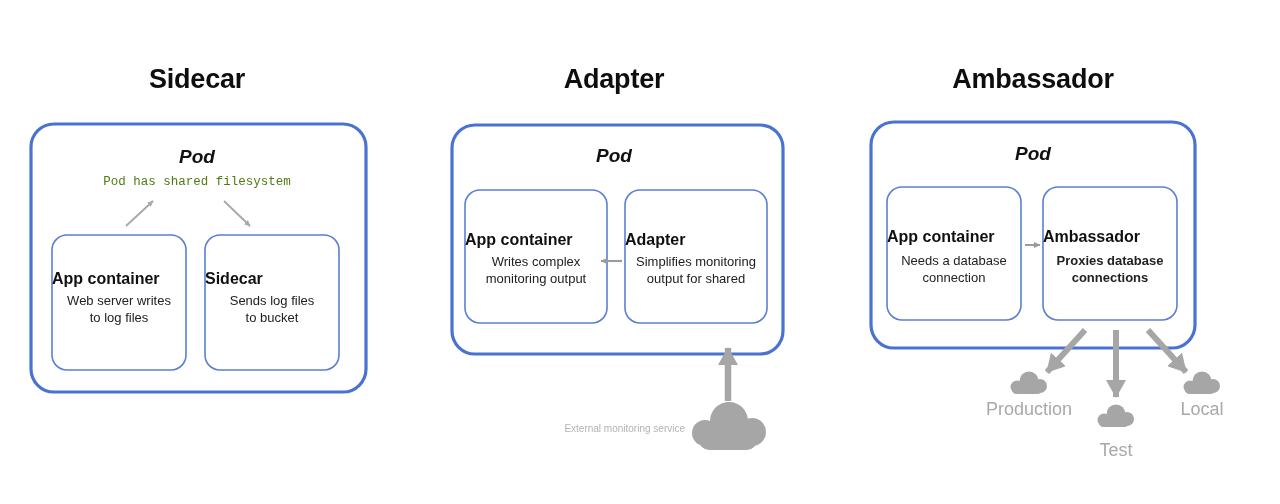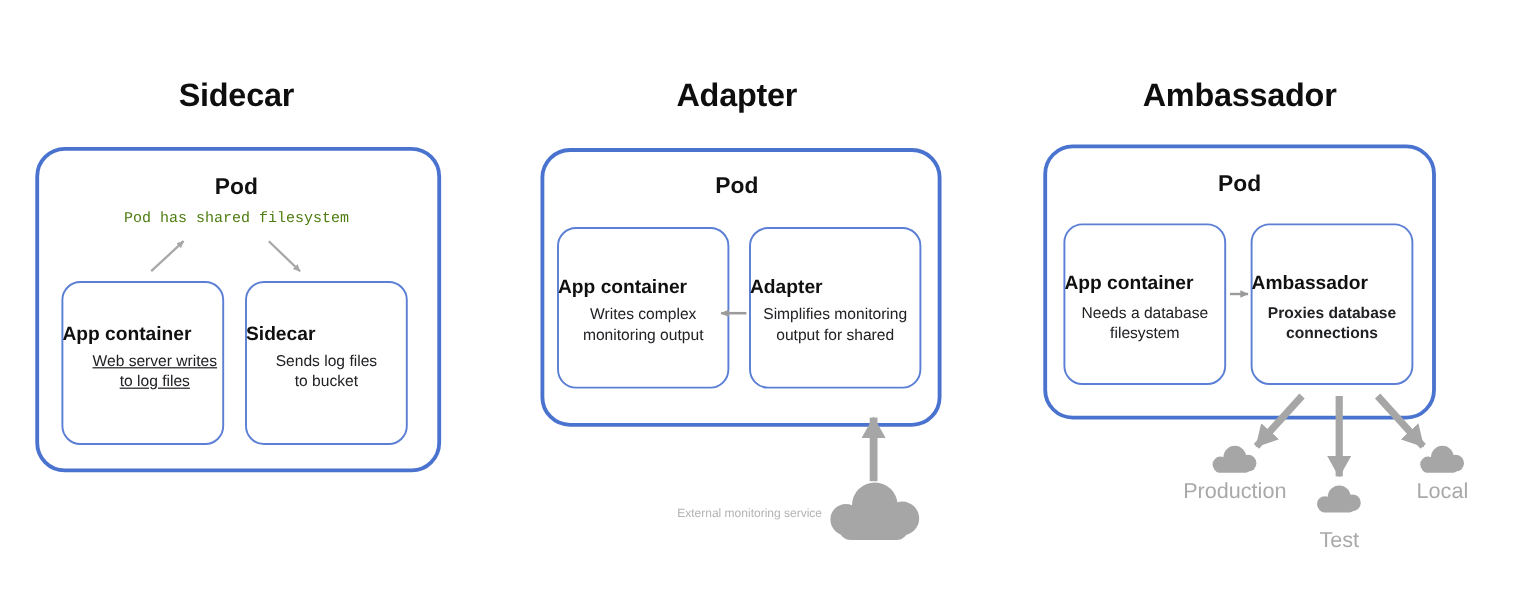--- a/index.html
+++ b/index.html
@@ -38,20 +38,21 @@
     color: #0e0e0e;
     white-space: nowrap;
   }
   .pod-label {
     position: absolute;
     text-align: center;
     font-size: 19px;
     font-weight: bold;
     color: #111111;
     white-space: nowrap;
+    font-style: italic;
   }
   .pod-note {
     position: absolute;
     text-align: center;
     font-size: 12.5px;
     color: #4d7c0f;
     white-space: nowrap;
     font-family: Liberation Mono, monospace;
   }
   .box-title {
@@ -146,21 +147,21 @@
       <circle cx="1190" cy="387" r="6.5"></circle>
       <circle cx="1213" cy="386" r="7"></circle>
       <rect x="1185" y="385" width="30" height="9" rx="4.5" ry="4.5"></rect>
     </g>
   </svg>
 
   <div class="panel-title" style="left:97px; top:64px; width:200px;">Sidecar</div>
   <div class="pod-label" style="left:97px; top:146px; width:200px;">Pod</div>
   <div class="pod-note" style="left:97px; top:175px; width:200px;">Pod has shared filesystem</div>
   <div class="box-title" style="left:52px; top:270px; width:134px;">App container</div>
-  <div class="box-body" style="left:52px; top:292px; width:154px;text-decoration:underline;">
+  <div class="box-body" style="left:52px; top:292px; width:134px;">
     <div>Web server writes</div>
     <div>to log files</div>
   </div>
   <div class="box-title" style="left:205px; top:270px; width:134px;">Sidecar</div>
   <div class="box-body" style="left:205px; top:292px; width:134px;">
     <div>Sends log files</div>
     <div>to bucket</div>
   </div>
 
   <div class="panel-title" style="left:514px; top:64px; width:200px;">Adapter</div>
@@ -175,21 +176,21 @@
     <div>Simplifies monitoring</div>
     <div>output for shared</div>
   </div>
   <div class="ext-label" style="left:430px; top:423px; width:255px;">External monitoring service</div>
 
   <div class="panel-title" style="left:933px; top:64px; width:200px;">Ambassador</div>
   <div class="pod-label" style="left:933px; top:143px; width:200px;">Pod</div>
   <div class="box-title" style="left:887px; top:228px; width:134px;">App container</div>
   <div class="box-body" style="left:883px; top:252px; width:142px;">
     <div>Needs a database</div>
-    <div>filesystem</div>
+    <div>connection</div>
   </div>
   <div class="box-title" style="left:1043px; top:228px; width:134px;">Ambassador</div>
   <div class="box-body" style="left:1039px; top:252px; width:142px;font-weight:bold;">
     <div>Proxies database</div>
     <div>connections</div>
   </div>
   <div class="cloud-label" style="left:969px; top:399px; width:120px;">Production</div>
   <div class="cloud-label" style="left:1056px; top:440px; width:120px;">Test</div>
   <div class="cloud-label" style="left:1142px; top:399px; width:120px;">Local</div>
 

